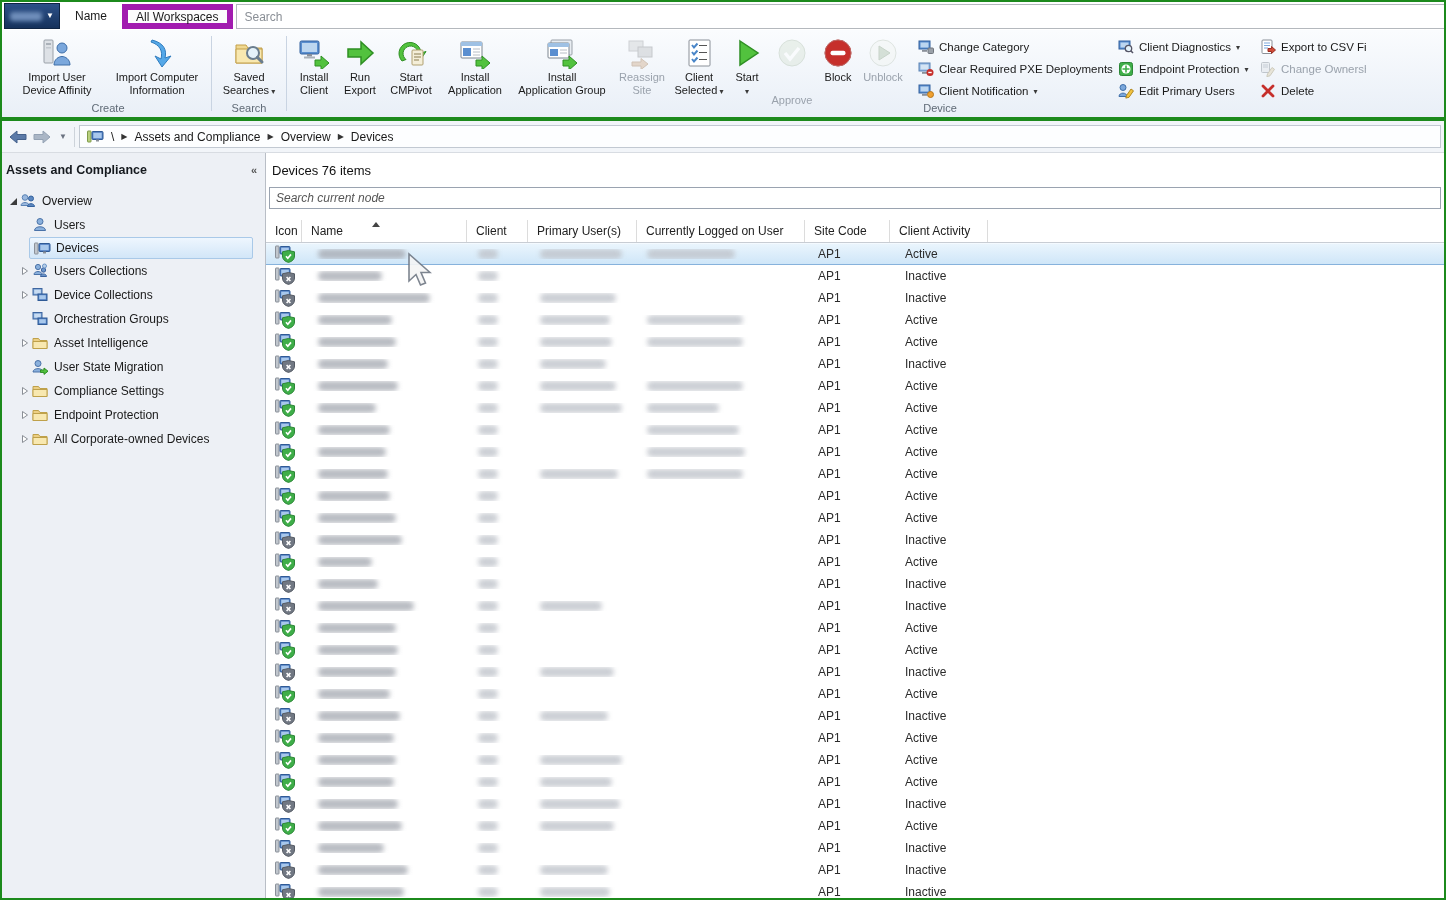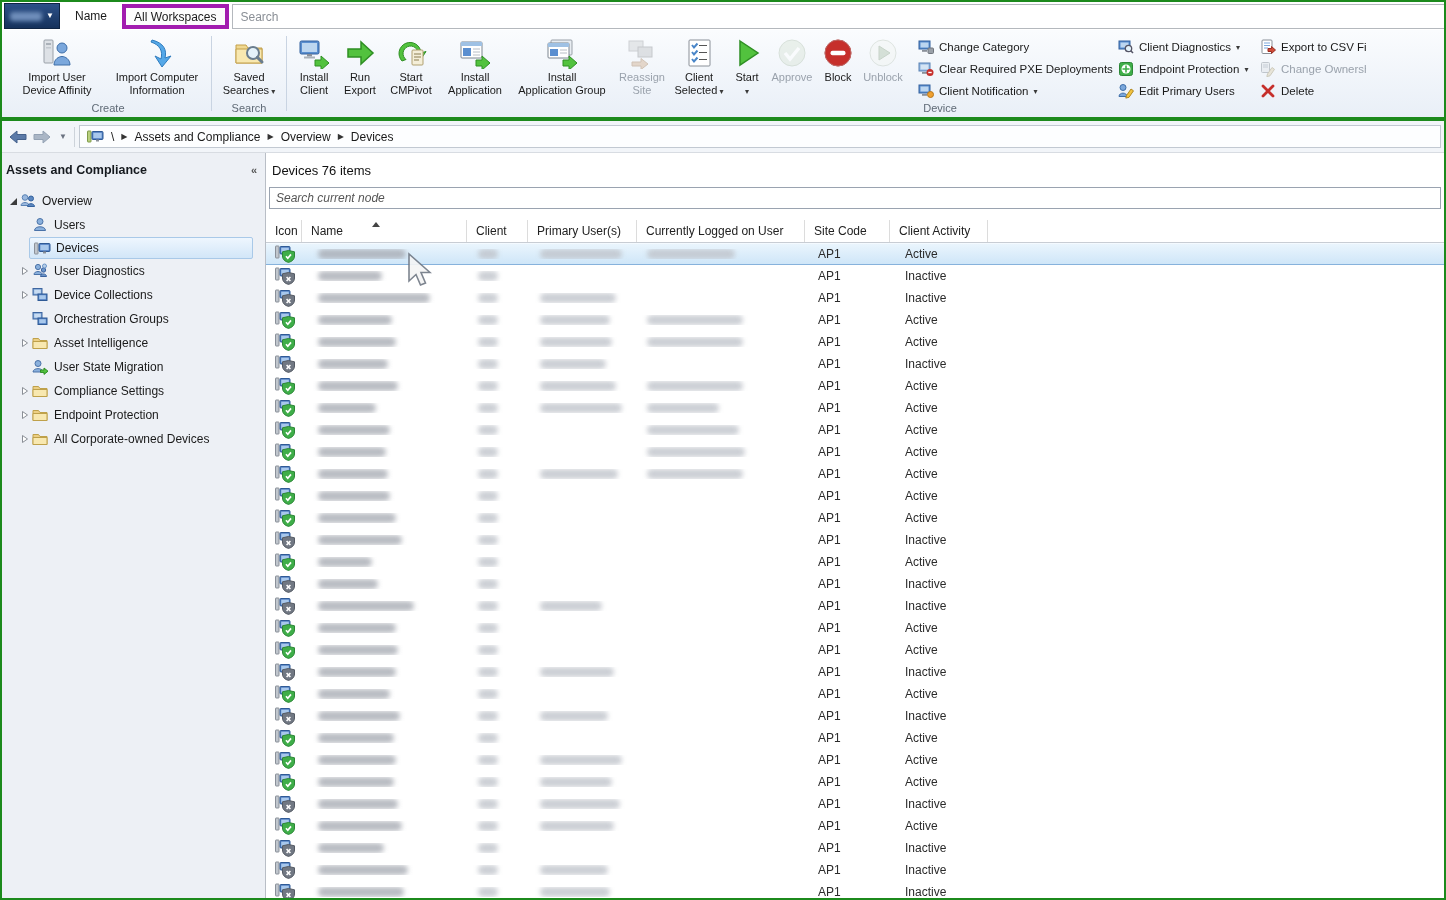--- a/index.html
+++ b/index.html
@@ -7,21 +7,21 @@
     background:#fff;font-family:"Liberation Sans",sans-serif;font-size:12px;color:#1a1a1a;overflow:hidden;}
   svg{display:block}
   
   .tabbar{height:28px;background:#fff;display:flex;align-items:stretch;position:relative;padding-left:60px;}
   .app-btn{position:absolute;left:2px;top:1px;width:56px;height:26px;background:linear-gradient(#2c5088,#16325c);
     border:1px solid #0f2443;display:flex;align-items:center;justify-content:flex-end;padding-right:5px;box-sizing:border-box;}
   .app-blob{position:absolute;left:5px;top:8px;width:32px;height:9px;background:#7d9cc8;border-radius:3px;filter:blur(2px);opacity:.85;}
   .app-caret{color:#fff;font-size:8px;line-height:8px;}
   .tab{display:flex;align-items:center;padding:0 13px;font-size:12px;white-space:nowrap;}
   .tab.active{background:#fff;}
-  .tab.boxed{border:4px solid #a21caf;background:#fcfcfc;margin:2px 0 1px 2px;padding:0 8px;}
+  .tab.boxed{border:6px solid #a21caf;background:#fcfcfc;margin:2px 0 1px 2px;padding:0 8px;}
   .tab-search{flex:1;margin:2px 0 1px 3px;border:1px solid #b4b8bd;border-right:none;background:#fff;
     display:flex;align-items:center;}
   .tab-search input{border:none;outline:none;width:100%;height:100%;font-family:inherit;font-size:12px;color:#444;padding-left:8px;background:transparent;}
   .tab-search input::placeholder{color:#8a8f96;font-style:normal;}
   
   .ribbon{height:87px;background:linear-gradient(#fafcfe,#e9eff7);display:flex;padding:2px 4px 0 6px;position:relative;box-sizing:border-box;}
   .rgroup{display:flex;flex-direction:column;position:relative;}
   .rgroup .content{flex:1;display:flex;align-items:flex-start;}
   .glabel{height:15px;font-size:11px;color:#5f6a76;text-align:center;white-space:nowrap;}
   .glabel.abs{position:absolute;bottom:0;left:590px;width:120px;}
@@ -241,21 +241,21 @@
           </div>
           <div class="bigbtn" style="width: 34px;">
             <span class="bicon">
               <svg width="32" height="32" viewBox="0 0 32 32">
                 <path d="M9 4 L27 16 L9 28 Z" fill="#52c23e" stroke="#2e8f23" stroke-width="1.5"></path>
               </svg>
             </span>
             <div><span>Start</span></div>
             <div><span class="caret">▾</span></div>
           </div>
-          <div class="bigbtn disabled" style="width: 48px;">
+          <div class="bigbtn disabled" style="width: 48px; gap: 23px;">
             <span class="bicon">
               <svg width="32" height="32" viewBox="0 0 32 32">
                 <circle cx="16" cy="16" r="13" fill="#cfe8cb" stroke="#a4c8a0"></circle>
                 <path d="M9 16 l5 6 l9 -11" stroke="#fff" stroke-width="3.5" fill="none"></path>
               </svg>
             </span>
             <div><span>Approve</span></div>
           </div>
           <div class="bigbtn" style="width: 36px;">
             <span class="bicon">
@@ -475,21 +475,21 @@
             </span>
             <span class="ticon">
               <svg width="16" height="16" viewBox="0 0 16 16">
                 <circle cx="6" cy="4" r="2.6" fill="#8ab0dc" stroke="#4a72a8"></circle>
                 <path d="M2 11.5 c0-4 8-4 8 0 z" fill="#8ab0dc" stroke="#4a72a8"></path>
                 <circle cx="11.5" cy="7" r="2.2" fill="#6a94c8" stroke="#3a62a0"></circle>
                 <path d="M8.5 13.5 c0-3.4 6-3.4 6 0 z" fill="#6a94c8" stroke="#3a62a0"></path>
                 <circle cx="12.5" cy="3" r="2" fill="#b8cfe8" stroke="#6a94c8"></circle>
               </svg>
             </span>
-            <span class="tlabel">User Diagnostics</span>
+            <span class="tlabel">Users Collections</span>
           </div>
           <div class="titem lvl1">
             <span class="exp">
               <svg width="8" height="10" viewBox="0 0 8 10">
                 <path d="M1.5 1.5 L6.5 5 L1.5 8.5 Z" fill="#fff" stroke="#8a8f96"></path>
               </svg>
             </span>
             <span class="ticon">
               <svg width="16" height="16" viewBox="0 0 16 16">
                 <rect x="1" y="1.5" width="9" height="6.5" fill="#7aa2d4" stroke="#3e66a0"></rect>

